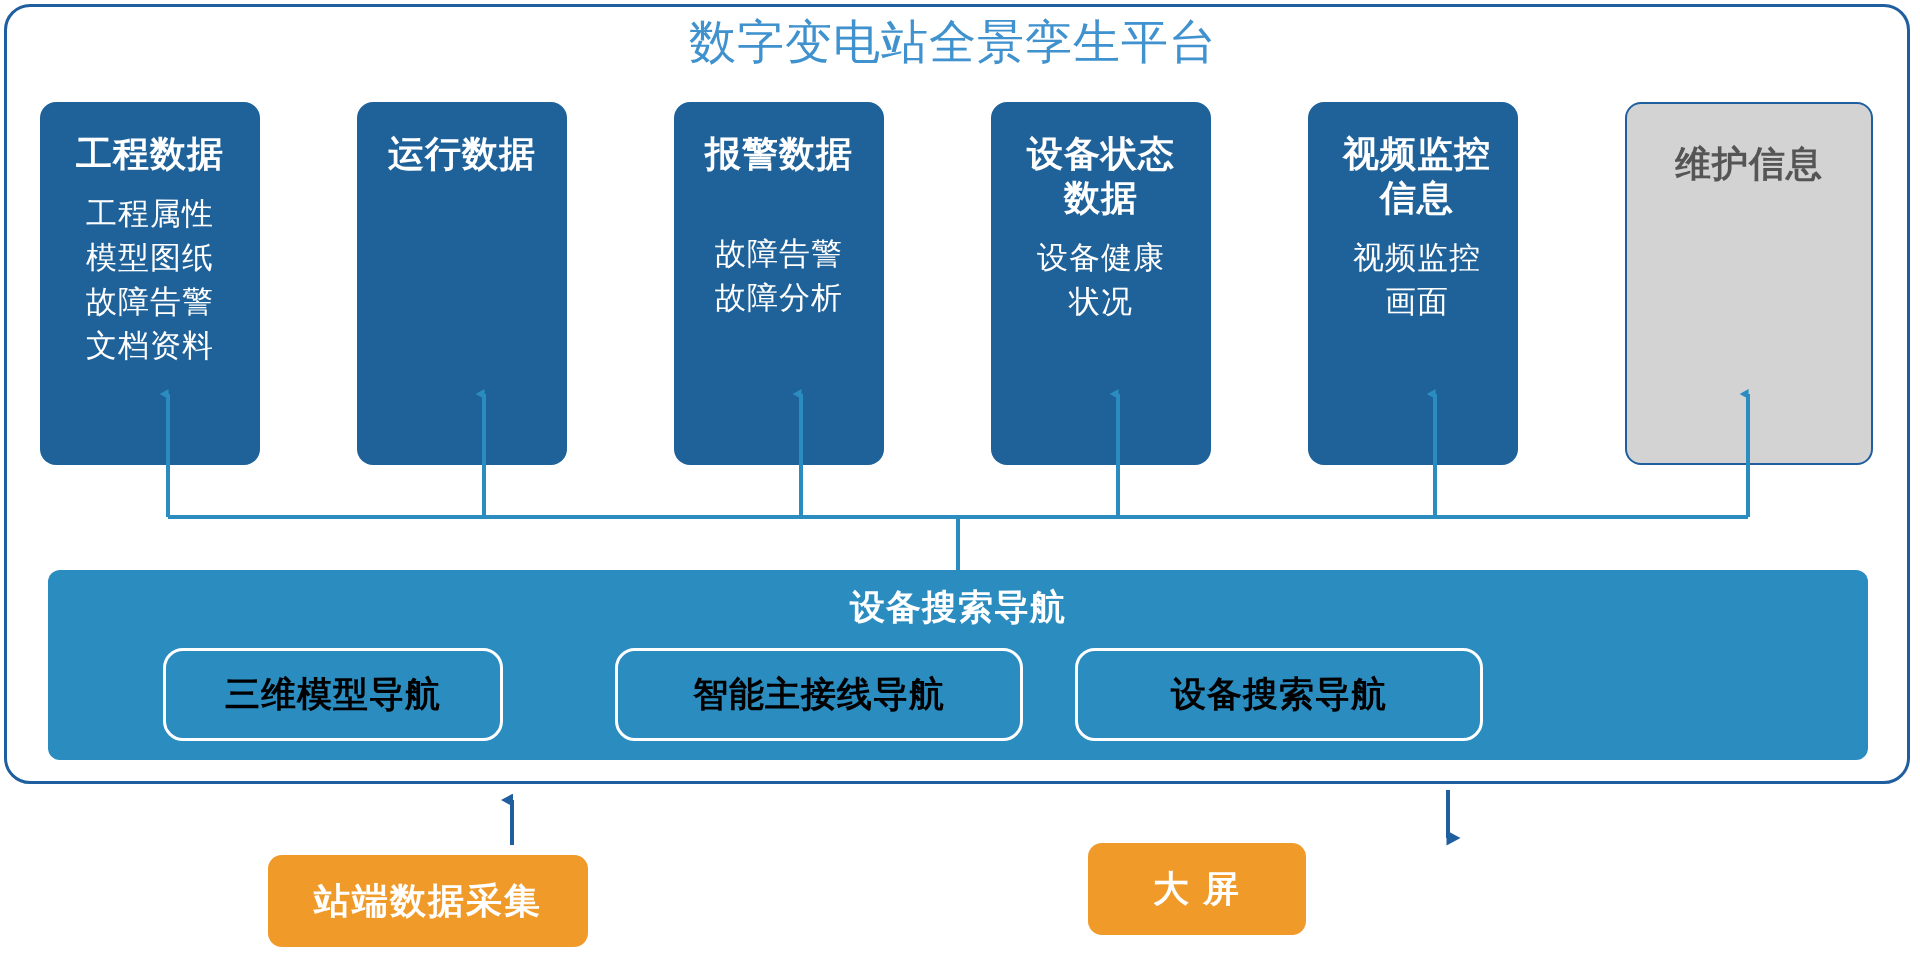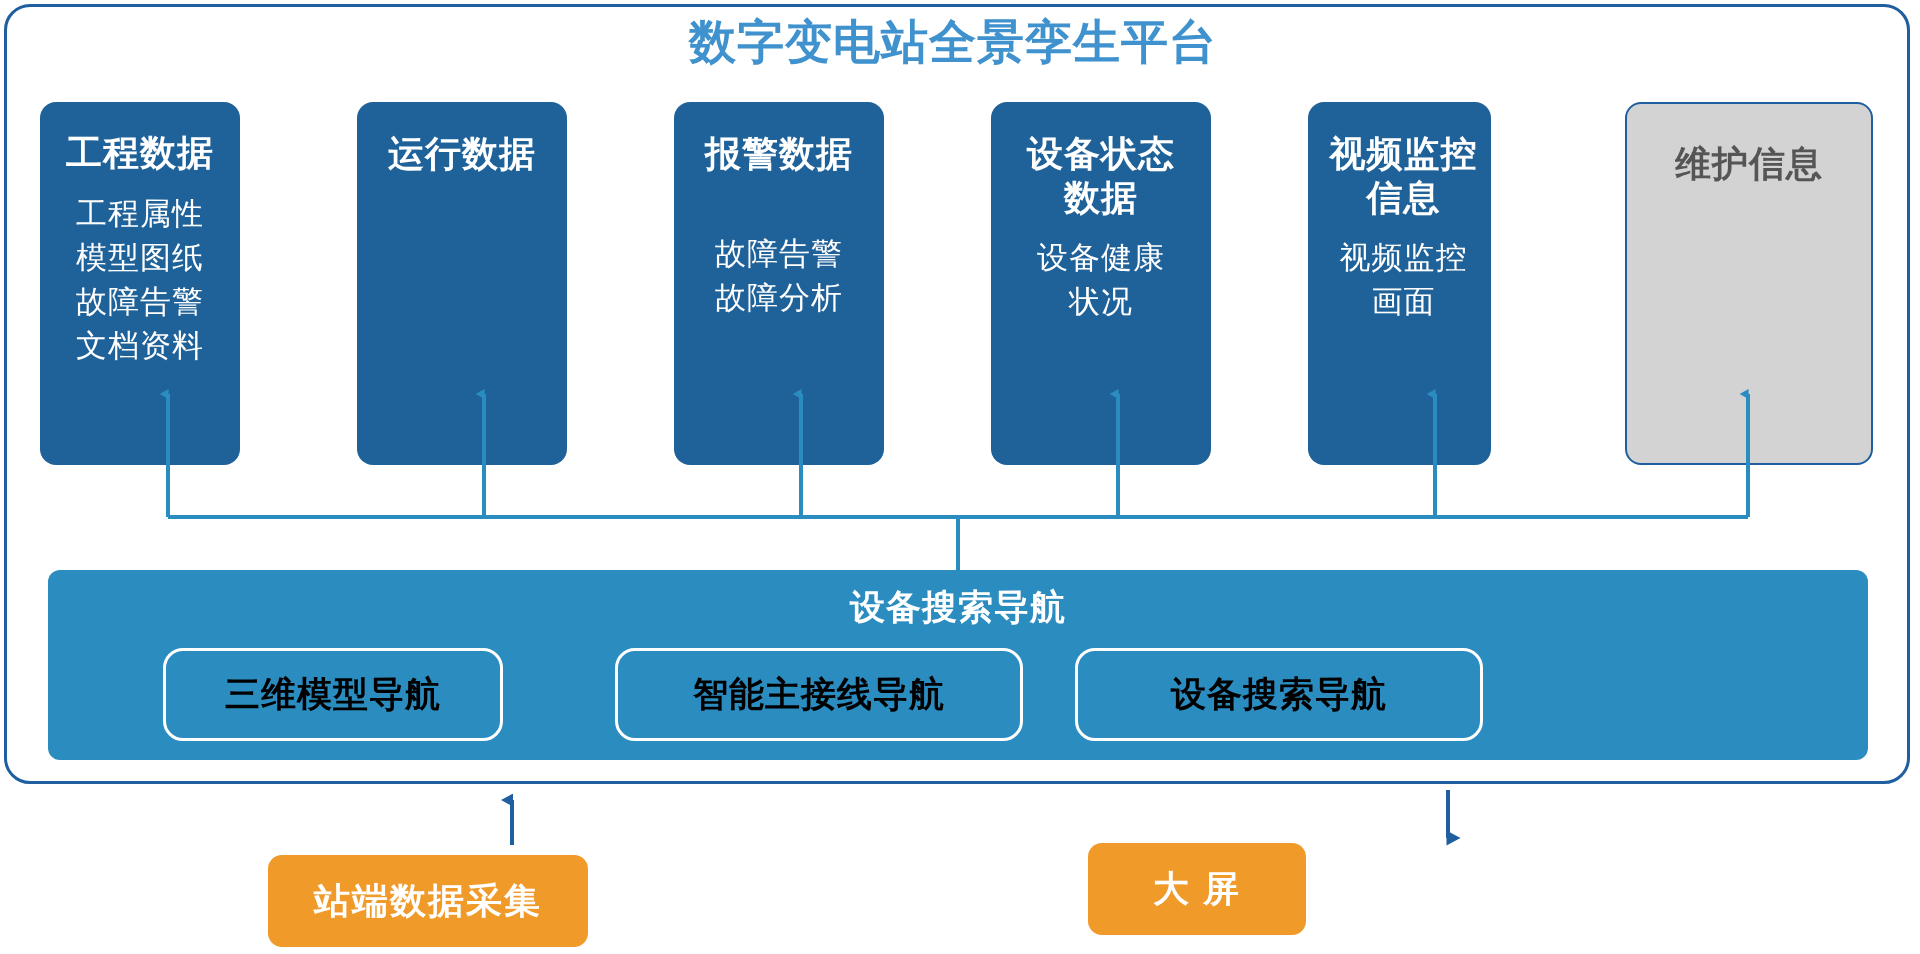--- a/index.html
+++ b/index.html
@@ -32,21 +32,21 @@
   }
 
   
   #platform-title {
     position: absolute;
     left: 0;
     top: 14px;
     width: 1906px;
     text-align: center;
     font-size: 47px;
-    font-weight: bold;
+    font-weight: normal;
     color: #3f92cd;
     letter-spacing: 1px;
     line-height: 1.2;
     white-space: nowrap;
   }
 
   
   #cards-row {
     position: absolute;
     left: 40px;
@@ -165,21 +165,21 @@
 <body>
 
 <div id="stage">
 
   <div id="outer-frame"></div>
 
   <div id="platform-title">数字变电站全景孪生平台</div>
 
   <div id="cards-row">
 
-    <div class="data-card" style="left:0px; width:200px;font-family:Liberation Serif, serif;">
+    <div class="data-card" style="left:0px; width:220px;">
       <div class="card-title">工程数据</div>
       <div class="card-items">
         <span class="card-item">工程属性</span>
         <span class="card-item">模型图纸</span>
         <span class="card-item">故障告警</span>
         <span class="card-item">文档资料</span>
       </div>
     </div>
 
     <div class="data-card" style="left:317px; width:210px;">
@@ -199,21 +199,21 @@
       <div class="card-title">
         <span>设备状态</span><br>
         <span>数据</span>
       </div>
       <div class="card-items">
         <span class="card-item">设备健康</span>
         <span class="card-item">状况</span>
       </div>
     </div>
 
-    <div class="data-card" style="left:1268px; width:183px;padding-left:16px;">
+    <div class="data-card" style="left:1268px; width:210px;padding-left:16px;">
       <div class="card-title">
         <span>视频监控</span><br>
         <span>信息</span>
       </div>
       <div class="card-items">
         <span class="card-item">视频监控</span>
         <span class="card-item">画面</span>
       </div>
     </div>
 

